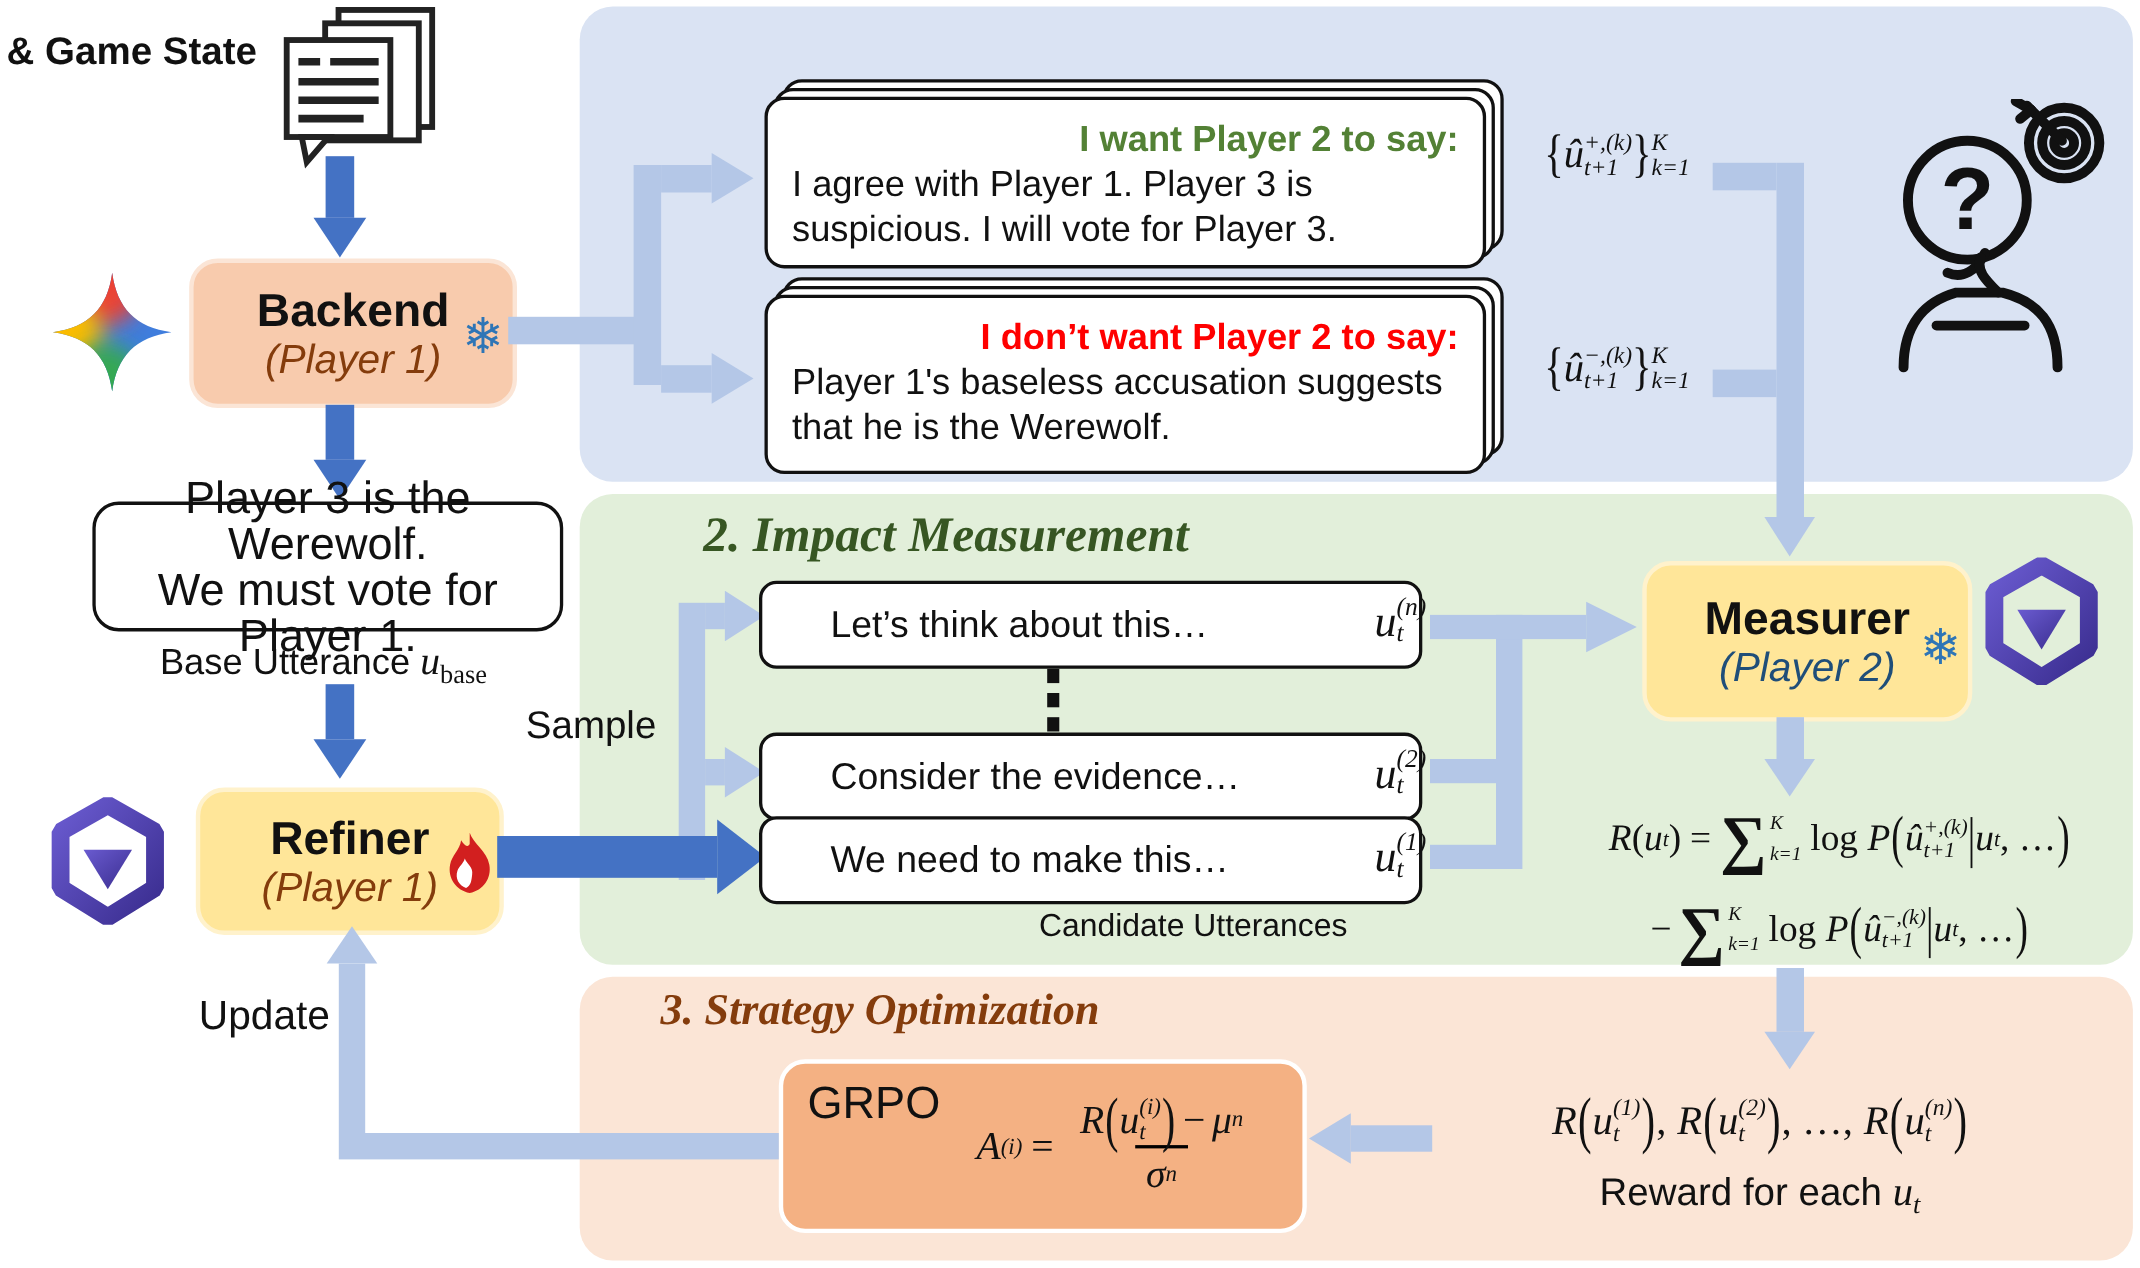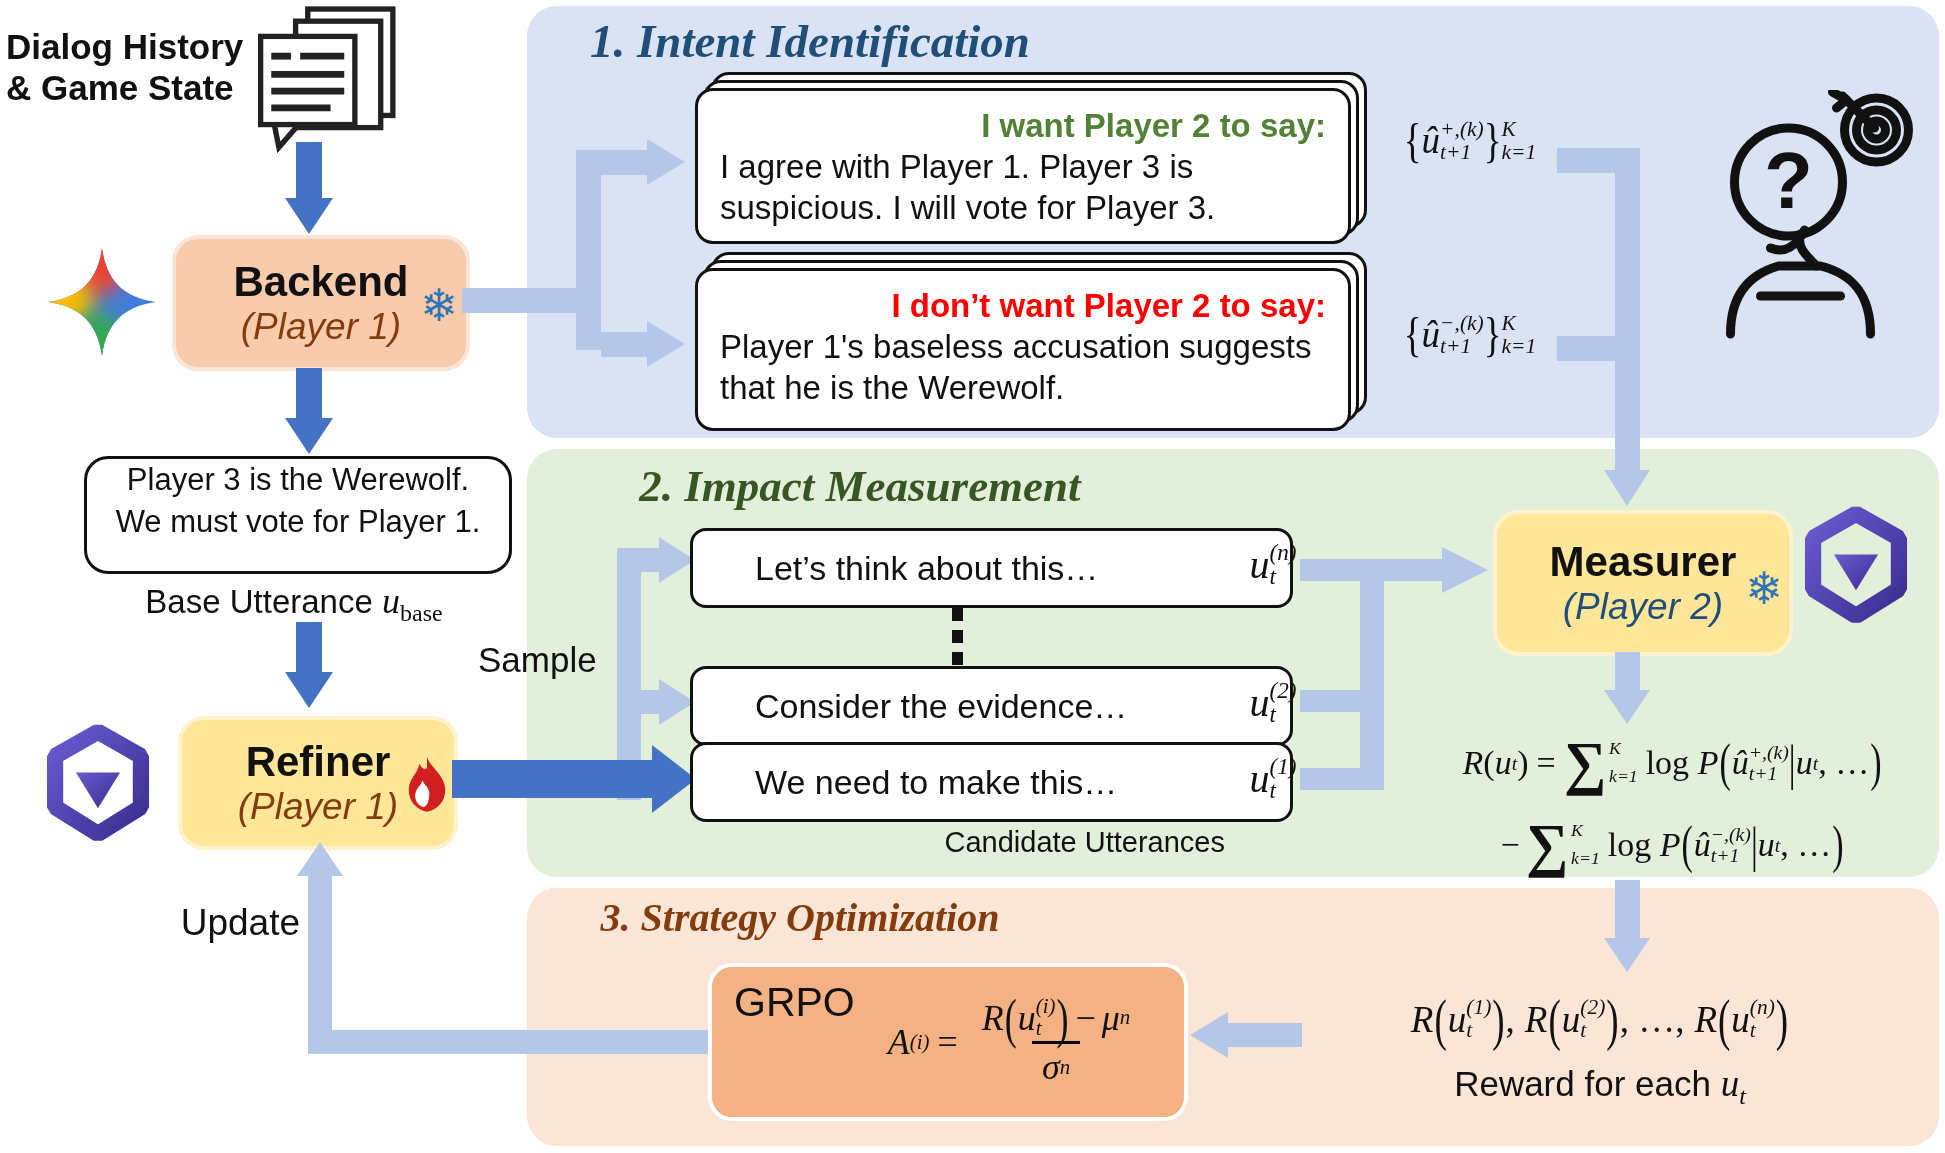--- a/index.html
+++ b/index.html
@@ -55,26 +55,24 @@
 </style>
 </head>
 <body>
 
 <div class="canvas">
 
   <div class="panel p1" style="left:527px;top:6px;width:1412px;height:432px;"></div>
   <div class="panel p2" style="left:527px;top:449px;width:1412px;height:428px;"></div>
   <div class="panel p3" style="left:527px;top:888px;width:1412px;height:258px;"></div>
 
-  <div class="ptitle t1" style="left:540px;top:14px;width:540px;">1. Intent Identification</div>
   <div class="ptitle t2" style="left:540px;top:460px;width:640px;">2. Impact Measurement</div>
   <div class="ptitle t3" style="left:540px;top:894px;width:520px;">3. Strategy Optimization</div>
 
   <div class="abs" style="left:6px;top:26px;width:252px;font-size:35px;font-weight:bold;line-height:41px;">
-    <div>Dialog History</div>
     <div>&amp; Game State</div>
   </div>
 
   <svg class="abs" style="left:250px;top:6px;" width="152" height="152" viewBox="0 0 100 100">
     <rect x="38" y="2" width="56" height="70" fill="#fff" stroke="#222" stroke-width="3.5"></rect>
     <rect x="30" y="10" width="56" height="70" fill="#fff" stroke="#222" stroke-width="3.5"></rect>
     <rect x="7" y="20" width="62" height="58" fill="#fff" stroke="#222" stroke-width="3.5"></rect>
     <polygon points="16,78 32,78 19,93" fill="#fff" stroke="#222" stroke-width="3.5"></polygon>
     <line x1="14" y1="33" x2="27" y2="33" stroke="#222" stroke-width="4.5"></line>
     <line x1="33" y1="33" x2="62" y2="33" stroke="#222" stroke-width="4.5"></line>
@@ -105,21 +103,21 @@
 
   <div class="modelbox backendbox" style="left:172px;top:235px;width:290px;height:128px;">
     <div class="bt">Backend</div>
     <div class="bs brown">(Player 1)</div>
     <div class="snow" style="right:8px;top:44px;">❄</div>
   </div>
 
   <div class="shaft dark" style="left:296px;top:368px;width:26px;height:50px;"></div>
   <div class="tri" style="left:285px;top:418px;border-left:24px solid transparent;border-right:24px solid transparent;border-top:36px solid #4472c4;"></div>
 
-  <div class="card" style="left:84px;top:456px;width:422px;height:112px;border-radius:24px;display:flex;flex-direction:column;justify-content:flex-start;text-align:center;font-size:31px;line-height:42px;">
+  <div class="card" style="left:84px;top:456px;width:422px;height:112px;border-radius:24px;display:flex;flex-direction:column;justify-content:center;text-align:center;font-size:41px;line-height:42px;">
     <div>Player 3 is the Werewolf.</div>
     <div>We must vote for Player 1.</div>
   </div>
   <div class="abs" style="left:64px;top:580px;width:460px;text-align:center;font-size:33px;">
     <span>Base Utterance </span><span class="m" style="font-size:36px;">u</span><sub style="font-size:24px;" class="seriftitle">base</sub>
   </div>
 
   <div class="shaft dark" style="left:296px;top:622px;width:26px;height:50px;"></div>
   <div class="tri" style="left:285px;top:672px;border-left:24px solid transparent;border-right:24px solid transparent;border-top:36px solid #4472c4;"></div>
 

